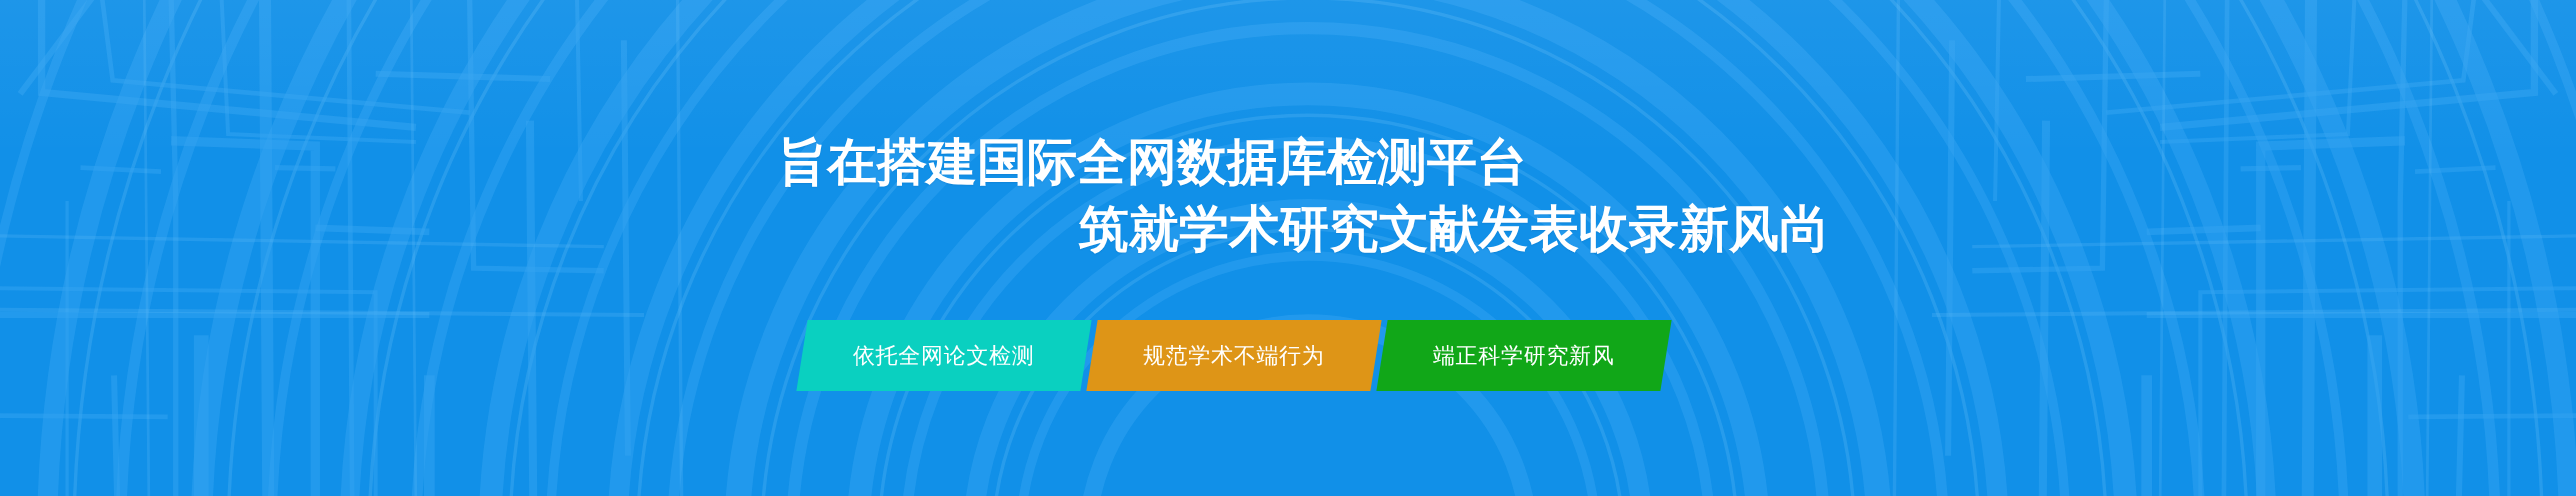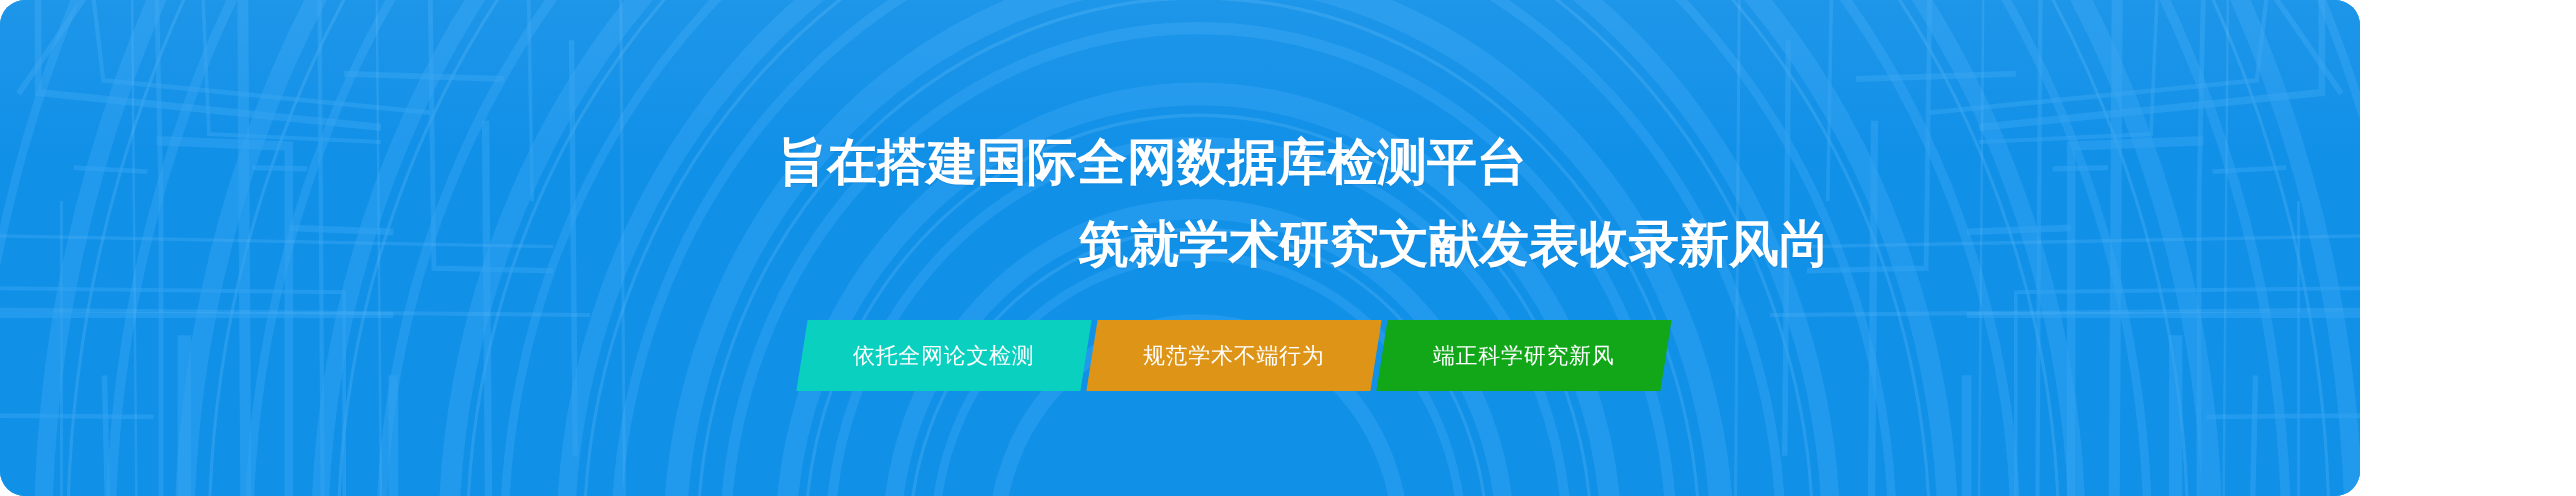--- a/index.html
+++ b/index.html
@@ -4,24 +4,23 @@
 <style>
   html, body { margin:0; padding:0; }
   body {
     width:2576px; height:496px;
     font-family:"Liberation Sans","DejaVu Sans",sans-serif;
     overflow:hidden;
   }
 
   #banner {
     position:relative;
-    width:2360px; height:496px;
+    width:2576px; height:496px;
     background:#1190e8;
     overflow:hidden;
-    border-radius:25px;
   }
 
   
   .bg-layer { position:absolute; inset:0; width:100%; height:100%; pointer-events:none; }
 
   
   .headline {
     position:absolute;
     left:0; top:0;
     width:2576px;
@@ -31,21 +30,21 @@
     position:absolute;
     color:#ffffff;
     font-weight:bold;
     font-size:50px;
     line-height:50px;
     letter-spacing:0px;
     white-space:nowrap;
     text-shadow:0 0.7px 1.3px rgba(0,60,120,.13);
   }
   .headline-line.l1 { left:777px; top:137px; }
-  .headline-line.l2 { left:1079px; top:204px;margin-top:15px; }
+  .headline-line.l2 { left:1079px; top:204px; }
 
   
   .tagbar {
     position:absolute;
     left:0; top:320px;
     width:2576px; height:72px;
     z-index:6;
   }
   .tag {
     position:absolute;

